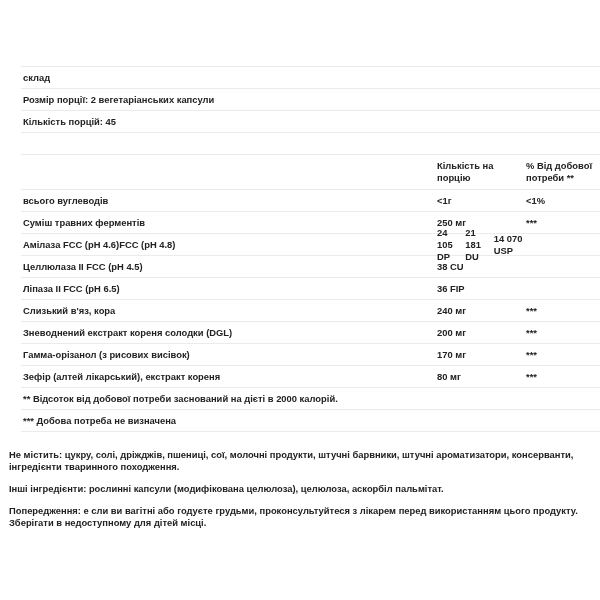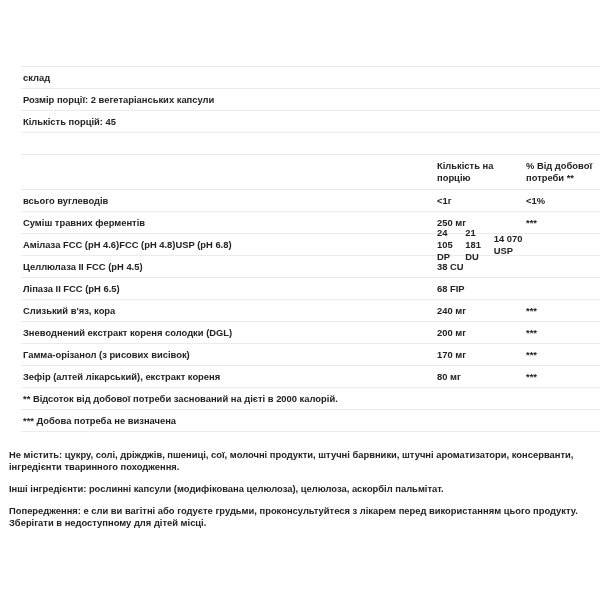--- a/index.html
+++ b/index.html
@@ -62,37 +62,36 @@
   </div>
   <div class="row simple">
     <div class="c1">Суміш травних ферментів</div>
     <div class="c2">250 мг</div>
     <div class="c3">***</div>
   </div>
   <div class="row tall">
     <div class="c1 stack">
       <div>Амілаза FCC (pH 4.6)</div>
       <div>FCC (pH 4.8)</div>
-      <div>USP (pH 6.8)</div>
     </div>
     <div class="c2 stack">
       <div>24 105 DP</div>
       <div>21 181 DU</div>
       <div>14 070 USP</div>
     </div>
     <div class="c3"></div>
   </div>
   <div class="row simple">
     <div class="c1">Целлюлаза II FCC (pH 4.5)</div>
     <div class="c2">38 CU</div>
     <div class="c3"></div>
   </div>
   <div class="row simple">
     <div class="c1">Ліпаза II FCC (pH 6.5)</div>
-    <div class="c2">68 FIP</div>
+    <div class="c2">36 FIP</div>
     <div class="c3"></div>
   </div>
   <div class="row simple">
     <div class="c1">Слизький в'яз, кора</div>
     <div class="c2">240 мг</div>
     <div class="c3">***</div>
   </div>
   <div class="row simple">
     <div class="c1">Зневоднений екстракт кореня солодки (DGL)</div>
     <div class="c2">200 мг</div>

